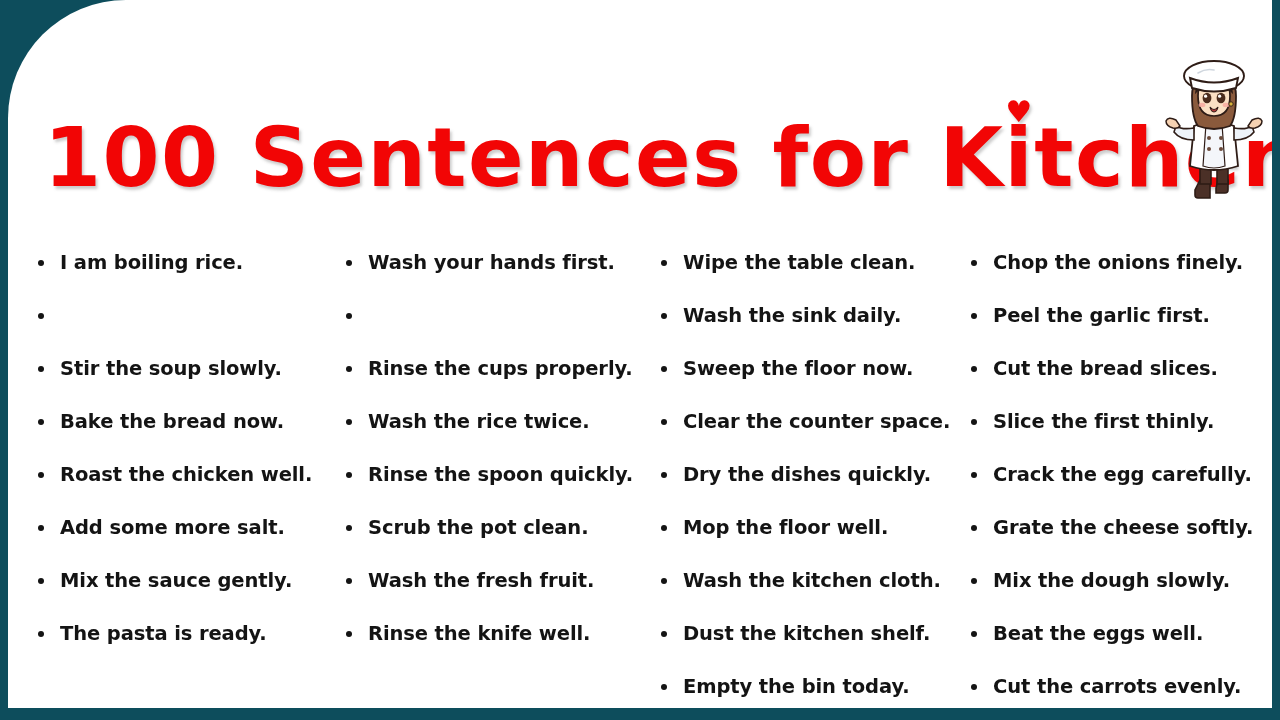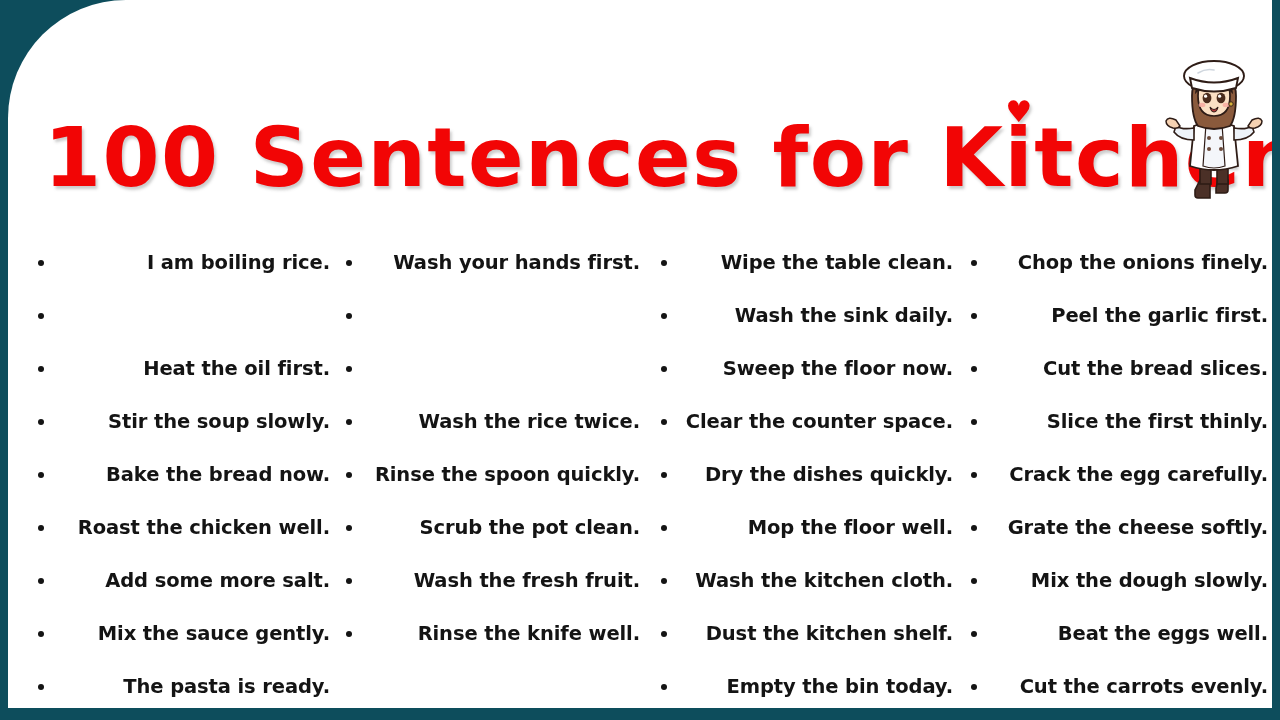--- a/index.html
+++ b/index.html
@@ -107,21 +107,20 @@
   .pill-2 { left: 637px; width: 287px; }
   .pill-3 { left: 937px; width: 297px; }
 
   
   #columns {
     position: absolute;
     left: 0;
     top: 236px;
     width: 1156px;
     height: 468px;
-    text-align: right;
   }
   .column {
     position: absolute;
     top: 0;
     height: 468px;
   }
   .col-0 { left: 22px;  width: 300px; }
   .col-1 { left: 330px; width: 302px; }
   .col-2 { left: 645px; width: 300px; }
   .col-3 { left: 955px; width: 305px; }
@@ -205,33 +204,32 @@
         <path d="M28 20 q24 9 48 0 l-2 10 q-22 7 -44 0 z" fill="#ffffff" stroke="#2e1c16" stroke-width="1.9"></path>
         <path d="M36 15 q8 -5 16 -3" fill="none" stroke="#cfd6de" stroke-width="1.6" stroke-linecap="round"></path>
       </svg>
     </div>
 
 
     <div id="columns">
       <div class="column col-0">
         <div class="sentence-item" style="color: rgb(20, 20, 20);"><span class="bullet" style="background: rgb(20, 20, 20);"></span><span>I am boiling rice.</span></div>
         <div class="sentence-item" style="color: rgb(20, 20, 20);"><span class="bullet" style="background: rgb(20, 20, 20);"></span></div>
-        <div class="sentence-item" style="color: rgb(20, 20, 20);"><span class="bullet" style="background: rgb(20, 20, 20);"></span><span>Heat the oil first.</span></div>
         <div class="sentence-item" style="color: rgb(20, 20, 20);"><span class="bullet" style="background: rgb(20, 20, 20);"></span><span>Stir the soup slowly.</span></div>
         <div class="sentence-item" style="color: rgb(20, 20, 20);"><span class="bullet" style="background: rgb(20, 20, 20);"></span><span>Bake the bread now.</span></div>
         <div class="sentence-item" style="color: rgb(20, 20, 20);"><span class="bullet" style="background: rgb(20, 20, 20);"></span><span>Roast the chicken well.</span></div>
         <div class="sentence-item" style="color: rgb(20, 20, 20);"><span class="bullet" style="background: rgb(20, 20, 20);"></span><span>Add some more salt.</span></div>
         <div class="sentence-item" style="color: rgb(20, 20, 20);"><span class="bullet" style="background: rgb(20, 20, 20);"></span><span>Mix the sauce gently.</span></div>
         <div class="sentence-item" style="color: rgb(20, 20, 20);"><span class="bullet" style="background: rgb(20, 20, 20);"></span><span>The pasta is ready.</span></div>
       </div>
 
       <div class="column col-1">
         <div class="sentence-item" style="color: rgb(20, 20, 20);"><span class="bullet" style="background: rgb(20, 20, 20);"></span><span>Wash your hands first.</span></div>
         <div class="sentence-item" style="color: rgb(20, 20, 20);"><span class="bullet" style="background: rgb(20, 20, 20);"></span></div>
-        <div class="sentence-item" style="color: rgb(20, 20, 20);"><span class="bullet" style="background: rgb(20, 20, 20);"></span></div>
+        <div class="sentence-item" style="color: rgb(20, 20, 20);"><span class="bullet" style="background: rgb(20, 20, 20);"></span><span>Rinse the cups properly.</span></div>
         <div class="sentence-item" style="color: rgb(20, 20, 20);"><span class="bullet" style="background: rgb(20, 20, 20);"></span><span>Wash the rice twice.</span></div>
         <div class="sentence-item" style="color: rgb(20, 20, 20);"><span class="bullet" style="background: rgb(20, 20, 20);"></span><span>Rinse the spoon quickly.</span></div>
         <div class="sentence-item" style="color: rgb(20, 20, 20);"><span class="bullet" style="background: rgb(20, 20, 20);"></span><span>Scrub the pot clean.</span></div>
         <div class="sentence-item" style="color: rgb(20, 20, 20);"><span class="bullet" style="background: rgb(20, 20, 20);"></span><span>Wash the fresh fruit.</span></div>
         <div class="sentence-item" style="color: rgb(20, 20, 20);"><span class="bullet" style="background: rgb(20, 20, 20);"></span><span>Rinse the knife well.</span></div>
       </div>
 
       <div class="column col-2">
         <div class="sentence-item" style="color: rgb(20, 20, 20);"><span class="bullet" style="background: rgb(20, 20, 20);"></span><span>Wipe the table clean.</span></div>
         <div class="sentence-item" style="color: rgb(20, 20, 20);"><span class="bullet" style="background: rgb(20, 20, 20);"></span><span>Wash the sink daily.</span></div>

